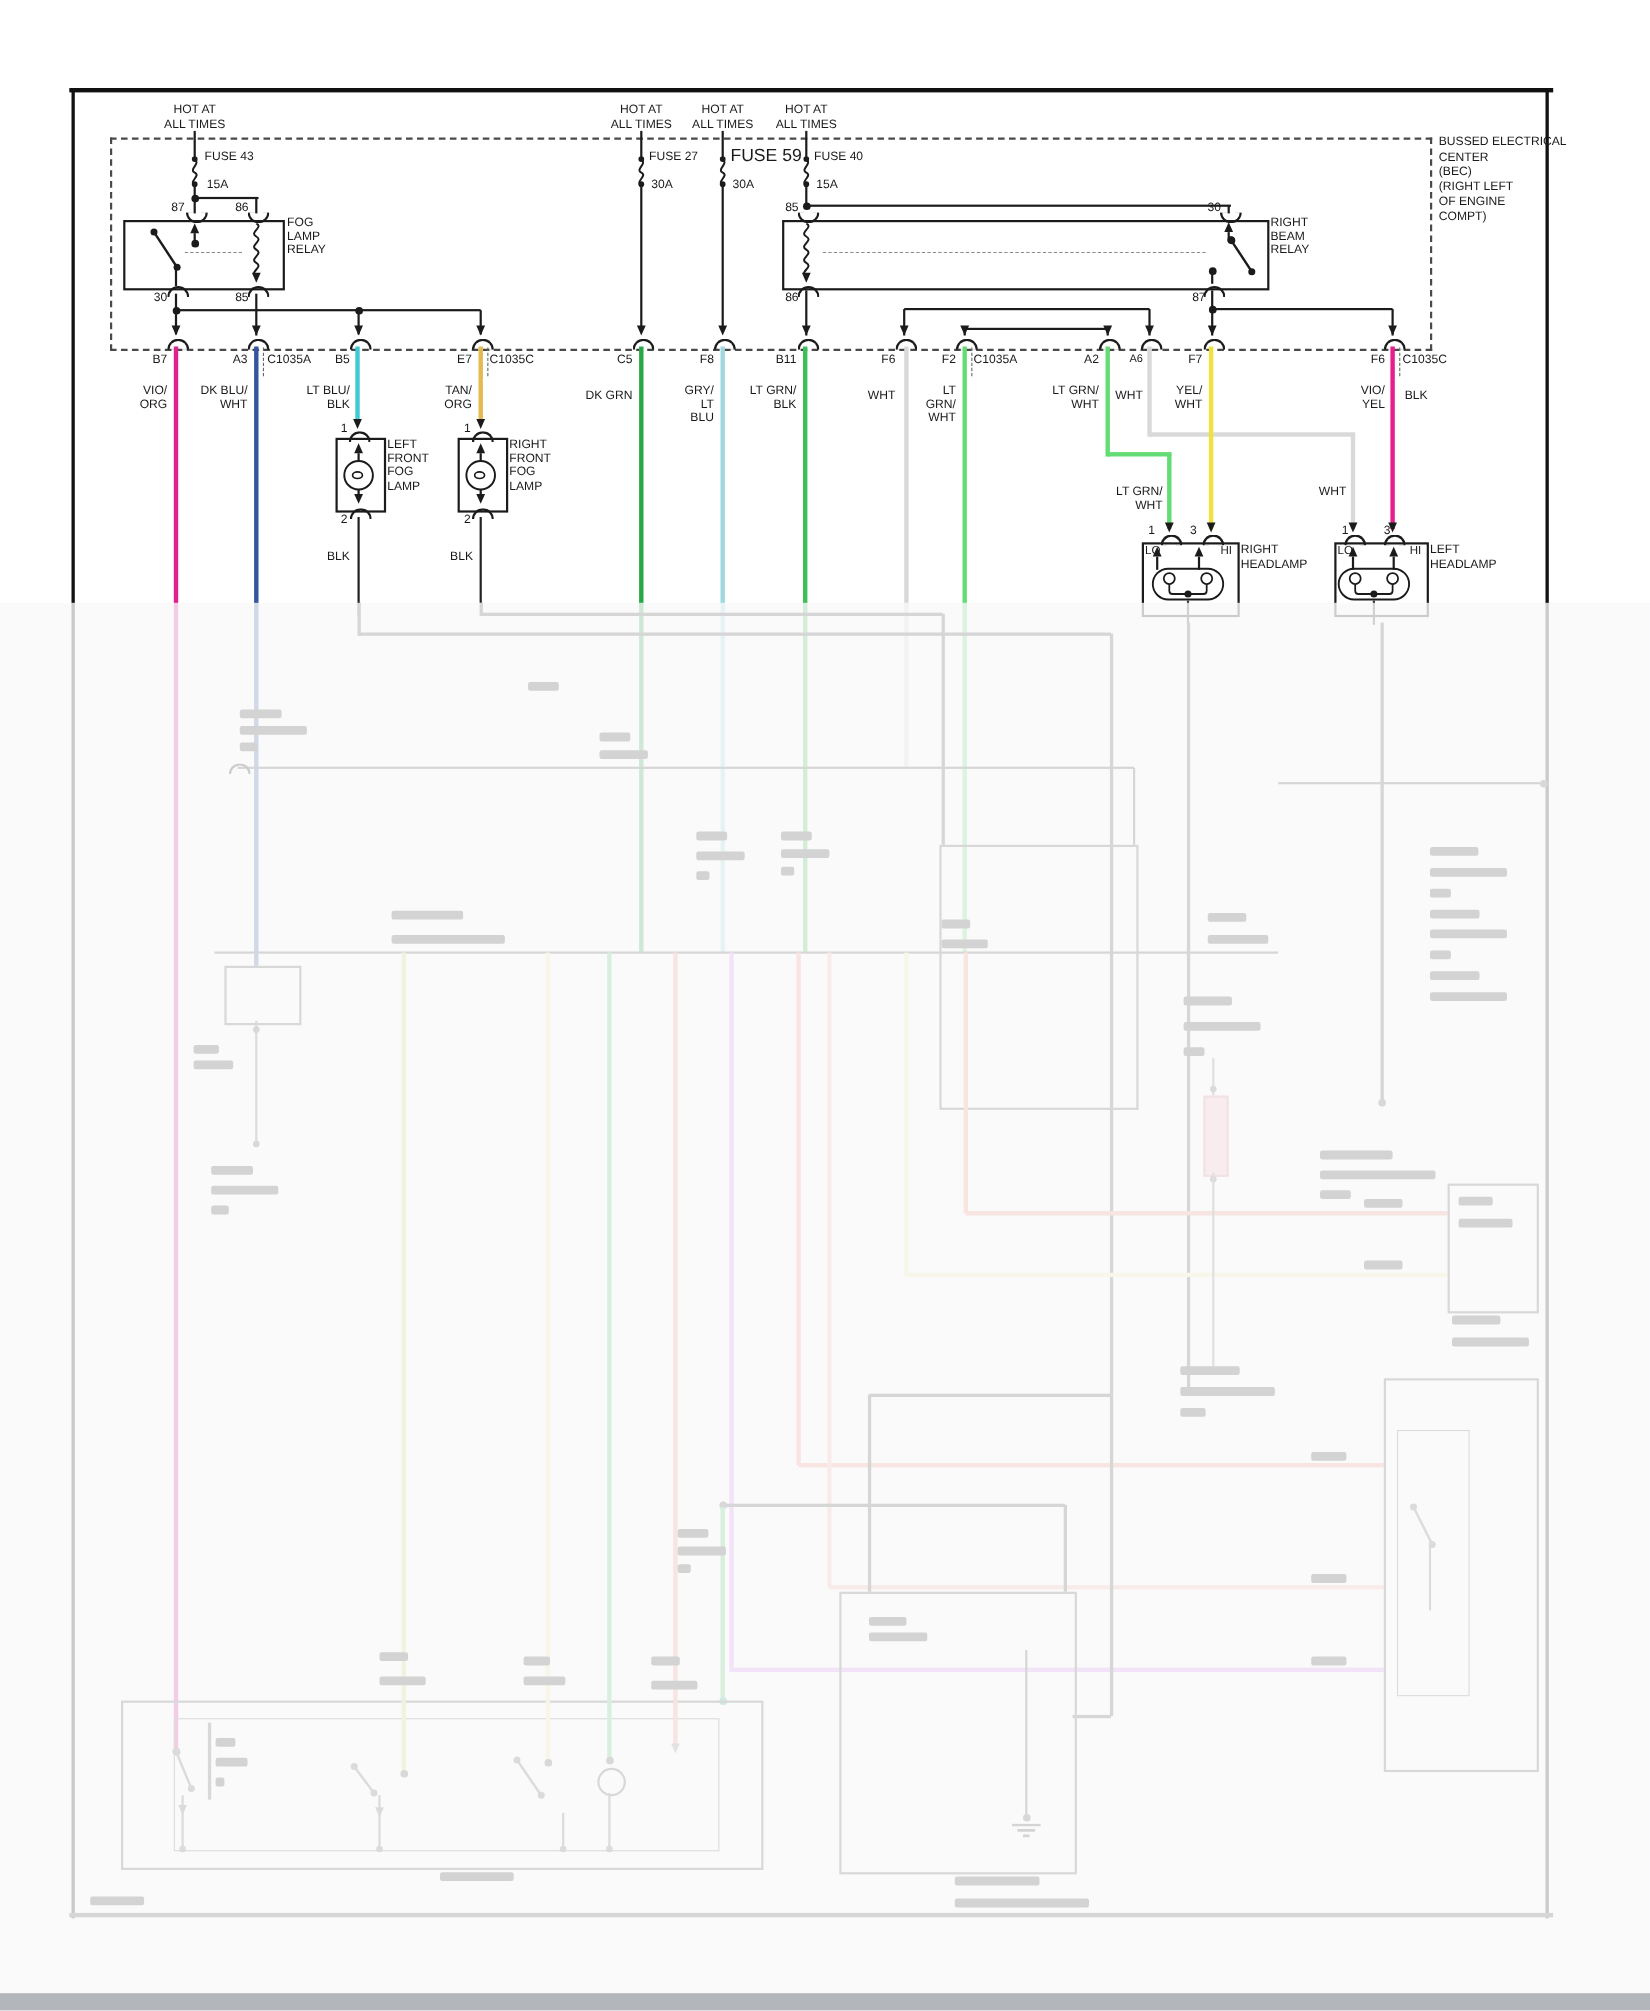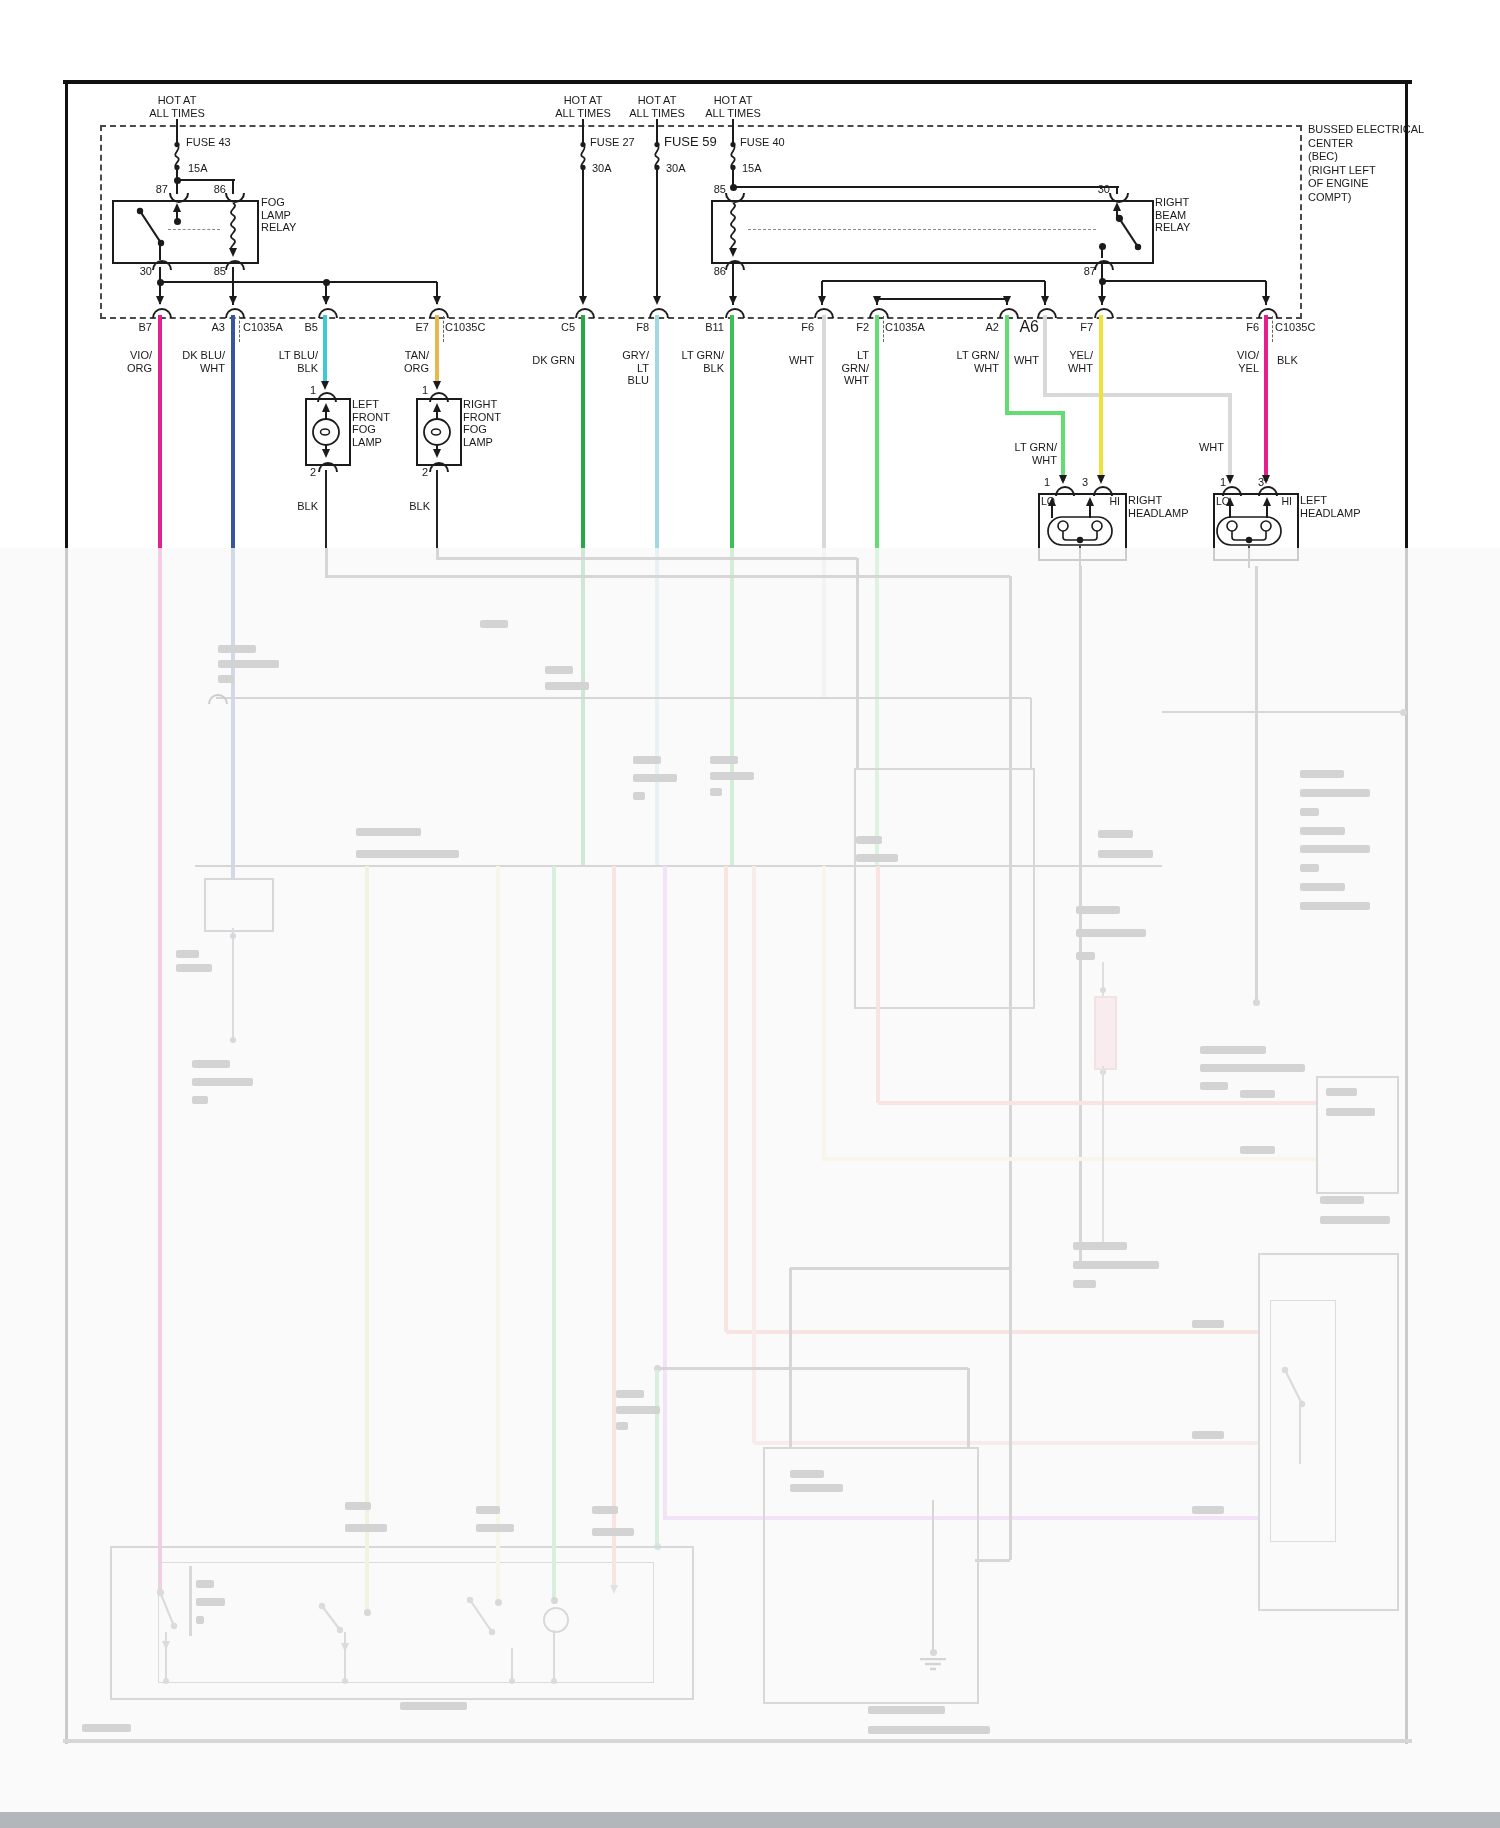--- a/index.html
+++ b/index.html
@@ -58,21 +58,21 @@
       <div class="abs" style="left: 732px; top: 119px; width: 2px; height: 24px; background: rgb(27, 27, 27);"></div>
       <div class="abs" style="left: 726px; top: 142px; width: 14px; height: 28px;"><svg width="14" height="28" viewBox="0 0 14 28" xmlns="http://www.w3.org/2000/svg">
           <path d="M7,2 C13,7 1,12 7,15 C13,18 1,23 7,26" fill="none" stroke="#1b1b1b" stroke-width="1.8"></path>
           <circle cx="7" cy="2.6" r="2.6" fill="#1b1b1b"></circle>
           <circle cx="7" cy="25.4" r="2.6" fill="#1b1b1b"></circle>
         </svg></div>
       <div class="abs txt" style="top: 136px; font-size: 11px; line-height: 12.5px; left: 186px;">FUSE 43</div>
       <div class="abs txt" style="top: 162px; font-size: 11px; line-height: 12.5px; left: 188px;">15A</div>
       <div class="abs txt" style="top: 136px; font-size: 11px; line-height: 12.5px; left: 590px;">FUSE 27</div>
       <div class="abs txt" style="top: 162px; font-size: 11px; line-height: 12.5px; left: 592px;">30A</div>
-      <div class="abs txt" style="top: 136px; font-size: 13px; line-height: 12.5px; left: 664px;">FUSE 59</div>
+      <div class="abs txt" style="top: 136px; font-size: 16px; line-height: 12.5px; left: 664px;">FUSE 59</div>
       <div class="abs txt" style="top: 162px; font-size: 11px; line-height: 12.5px; left: 666px;">30A</div>
       <div class="abs txt" style="top: 136px; font-size: 11px; line-height: 12.5px; left: 740px;">FUSE 40</div>
       <div class="abs txt" style="top: 162px; font-size: 11px; line-height: 12.5px; left: 742px;">15A</div>
       <div class="abs" style="left: 176px; top: 168px; width: 2px; height: 12px; background: rgb(27, 27, 27);"></div>
       <div class="abs" style="left: 173.5px; top: 176.5px; width: 7px; height: 7px; border-radius: 50%; background: rgb(27, 27, 27);"></div>
       <div class="abs" style="left: 177px; top: 179px; width: 58px; height: 2px; background: rgb(27, 27, 27);"></div>
       <div class="abs" style="left: 176px; top: 180px; width: 2px; height: 14px; background: rgb(27, 27, 27);"></div>
       <div class="abs" style="left: 232px; top: 180px; width: 2px; height: 14px; background: rgb(27, 27, 27);"></div>
       <div class="abs" style="left: 169px; top: 193px; width: 16px; height: 8px; border-top: none; border-right: 2px solid rgb(27, 27, 27); border-bottom: 2px solid rgb(27, 27, 27); border-left: 2px solid rgb(27, 27, 27); border-image: initial; border-radius: 0px 0px 10px 10px;"></div>
       <div class="abs" style="left: 225px; top: 193px; width: 16px; height: 8px; border-top: none; border-right: 2px solid rgb(27, 27, 27); border-bottom: 2px solid rgb(27, 27, 27); border-left: 2px solid rgb(27, 27, 27); border-image: initial; border-radius: 0px 0px 10px 10px;"></div>
@@ -209,21 +209,21 @@
       <div class="abs txt" style="top: 321px; font-size: 11px; line-height: 12.5px; right: 686px; text-align: right;">F6</div>
       <div class="abs txt" style="top: 354px; font-size: 11px; line-height: 12.5px; right: 686px; text-align: right;">WHT</div>
       <div class="abs txt" style="top: 321px; font-size: 11px; line-height: 12.5px; right: 631px; text-align: right;">F2</div>
       <div class="abs txt" style="top: 321px; font-size: 11px; line-height: 12.5px; left: 885px;">C1035A</div>
       <div class="abs txt" style="top: 349px; font-size: 11px; line-height: 12.5px; right: 631px; text-align: right;">LT
 GRN/
 WHT</div>
       <div class="abs txt" style="top: 321px; font-size: 11px; line-height: 12.5px; right: 501px; text-align: right;">A2</div>
       <div class="abs txt" style="top: 349px; font-size: 11px; line-height: 12.5px; right: 501px; text-align: right;">LT GRN/
 WHT</div>
-      <div class="abs txt" style="top: 321px; font-size: 16px; line-height: 12.5px; right: 461px; text-align: right;">A6</div>
+      <div class="abs txt" style="top: 321px; font-size: 10px; line-height: 12.5px; right: 461px; text-align: right;">A6</div>
       <div class="abs txt" style="top: 354px; font-size: 11px; line-height: 12.5px; right: 461px; text-align: right;">WHT</div>
       <div class="abs txt" style="top: 321px; font-size: 11px; line-height: 12.5px; right: 407px; text-align: right;">F7</div>
       <div class="abs txt" style="top: 349px; font-size: 11px; line-height: 12.5px; right: 407px; text-align: right;">YEL/
 WHT</div>
       <div class="abs txt" style="top: 321px; font-size: 11px; line-height: 12.5px; right: 241px; text-align: right;">F6</div>
       <div class="abs txt" style="top: 321px; font-size: 11px; line-height: 12.5px; left: 1275px;">C1035C</div>
       <div class="abs txt" style="top: 349px; font-size: 11px; line-height: 12.5px; right: 241px; text-align: right;">VIO/
 YEL</div>
       <div class="abs txt" style="top: 354px; font-size: 11px; line-height: 12.5px; left: 1277px;">BLK</div>
       <div class="abs" style="left: 158px; top: 315px; width: 4px; height: 1277px; background: rgb(224, 33, 143);"></div>

